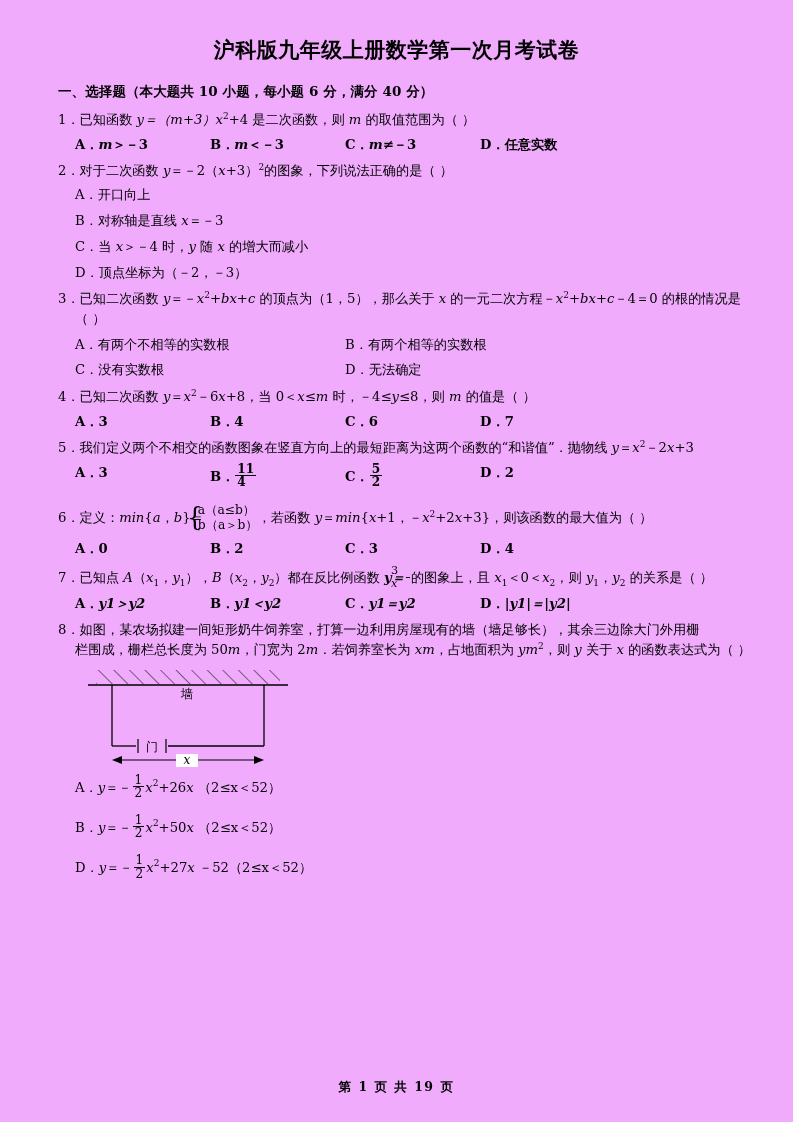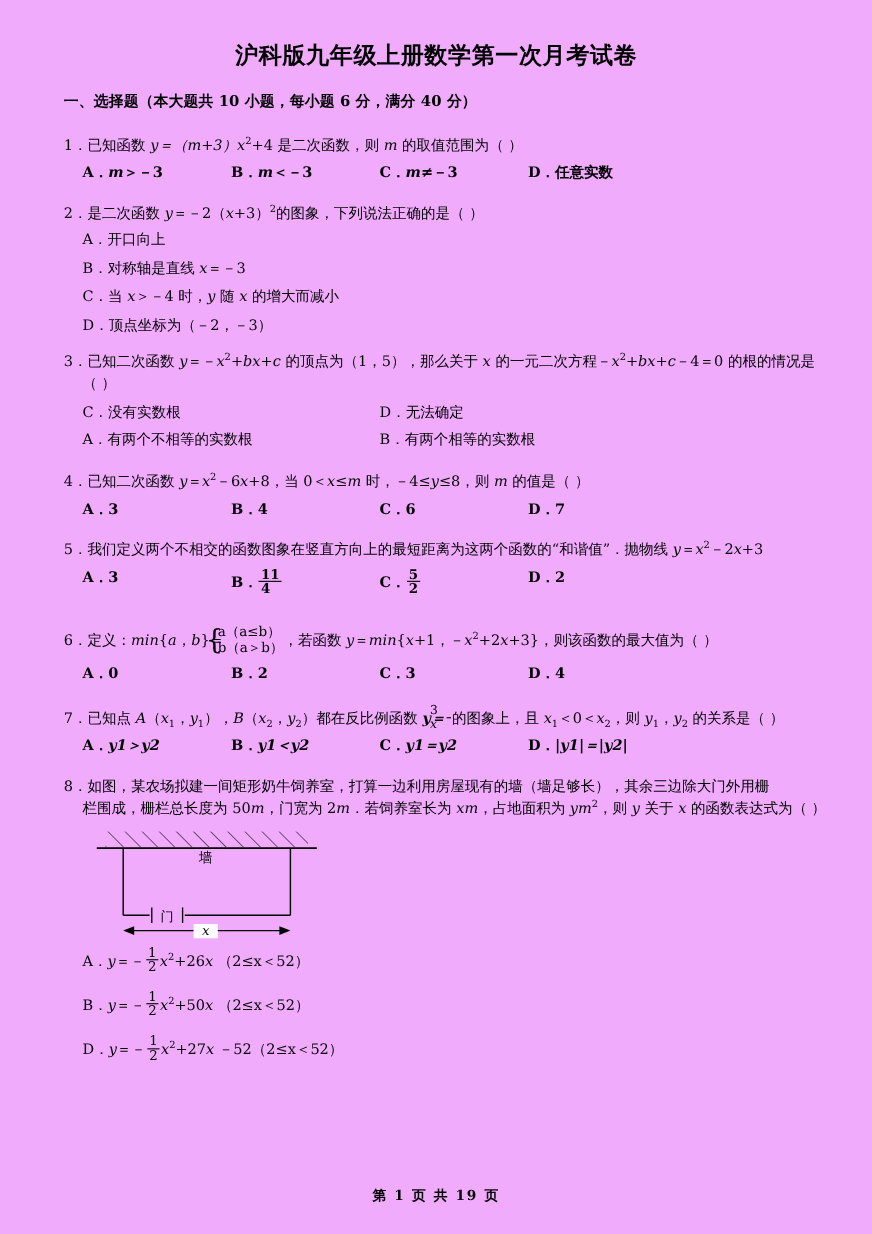--- a/index.html
+++ b/index.html
@@ -44,21 +44,20 @@
     left: 0;
     width: 793px;
   }
   .q {
     position: relative;
     padding-left: 58px;
     padding-right: 16px;
     font-size: 13.2px;
     line-height: 1.52;
     margin-bottom: 2px;
-    margin-top: 13px;
   }
   .q-stem {
     display: block;
     text-align: justify;
     padding-left: 17px;
     text-indent: -17px;
   }
   .q-cont {
     display: block;
     padding-left: 17px;
@@ -190,40 +189,40 @@
         <span class="opt-row">
           <span class="opt c1"><span>A．</span><i>m</i><span>＞－3</span></span>
           <span class="opt c2"><span>B．</span><i>m</i><span>＜－3</span></span>
           <span class="opt c3"><span>C．</span><i>m</i><span>≠－3</span></span>
           <span class="opt c4"><span>D．</span><i></i><span>任意实数</span></span>
         </span>
       </span>
     </div>
 
     <div class="q">
-      <span class="q-stem"><span>2．</span><span>是二次函数 </span><i>y</i><span>＝－2（</span><i>x</i><span>+3）</span><sup>2</sup><span>的图象，下列说法正确的是（     ）</span></span>
+      <span class="q-stem"><span>2．</span><span>对于二次函数 </span><i>y</i><span>＝－2（</span><i>x</i><span>+3）</span><sup>2</sup><span>的图象，下列说法正确的是（     ）</span></span>
       <span class="opt-stack">
         <span class="opt-line"><span>A．</span><span>开口向上</span></span>
         <span class="opt-line"><span>B．</span><span>对称轴是直线 </span><i>x</i><span>＝－3</span></span>
         <span class="opt-line"><span>C．</span><span>当 </span><i>x</i><span>＞－4 时，</span><i>y</i><span> 随 </span><i>x</i><span> 的增大而减小</span></span>
         <span class="opt-line"><span>D．</span><span>顶点坐标为（－2，－3）</span></span>
       </span>
     </div>
 
     <div class="q">
       <span class="q-stem"><span>3．</span><span>已知二次函数 </span><i>y</i><span>＝－</span><i>x</i><sup>2</sup><span>+</span><i>bx</i><span>+</span><i>c</i><span> 的顶点为（1，5），那么关于 </span><i>x</i><span> 的一元二次方程－</span><i>x</i><sup>2</sup><span>+</span><i>bx</i><span>+</span><i>c</i><span>－4＝0 的根的情况是</span></span>
       <span class="q-cont">（      ）</span>
       <span class="opts">
         <span class="opt-two">
+          <span class="a"><span>A．</span><span>有两个不相等的实数根</span></span>
+          <span class="b"><span>B．</span><span>有两个相等的实数根</span></span>
+        </span>
+        <span class="opt-two">
           <span class="a"><span>C．</span><span>没有实数根</span></span>
           <span class="b"><span>D．</span><span>无法确定</span></span>
-        </span>
-        <span class="opt-two">
-          <span class="a"><span>A．</span><span>有两个不相等的实数根</span></span>
-          <span class="b"><span>B．</span><span>有两个相等的实数根</span></span>
         </span>
       </span>
     </div>
 
     <div class="q">
       <span class="q-stem"><span>4．</span><span>已知二次函数 </span><i>y</i><span>＝</span><i>x</i><sup>2</sup><span>－6</span><i>x</i><span>+8，当 0＜</span><i>x</i><span>≤</span><i>m</i><span> 时，－4≤</span><i>y</i><span>≤8，则 </span><i>m</i><span> 的值是（      ）</span></span>
       <span class="opts">
         <span class="opt-row">
           <span class="opt c1"><span>A．</span><span>3</span></span>
           <span class="opt c2"><span>B．</span><span>4</span></span>

